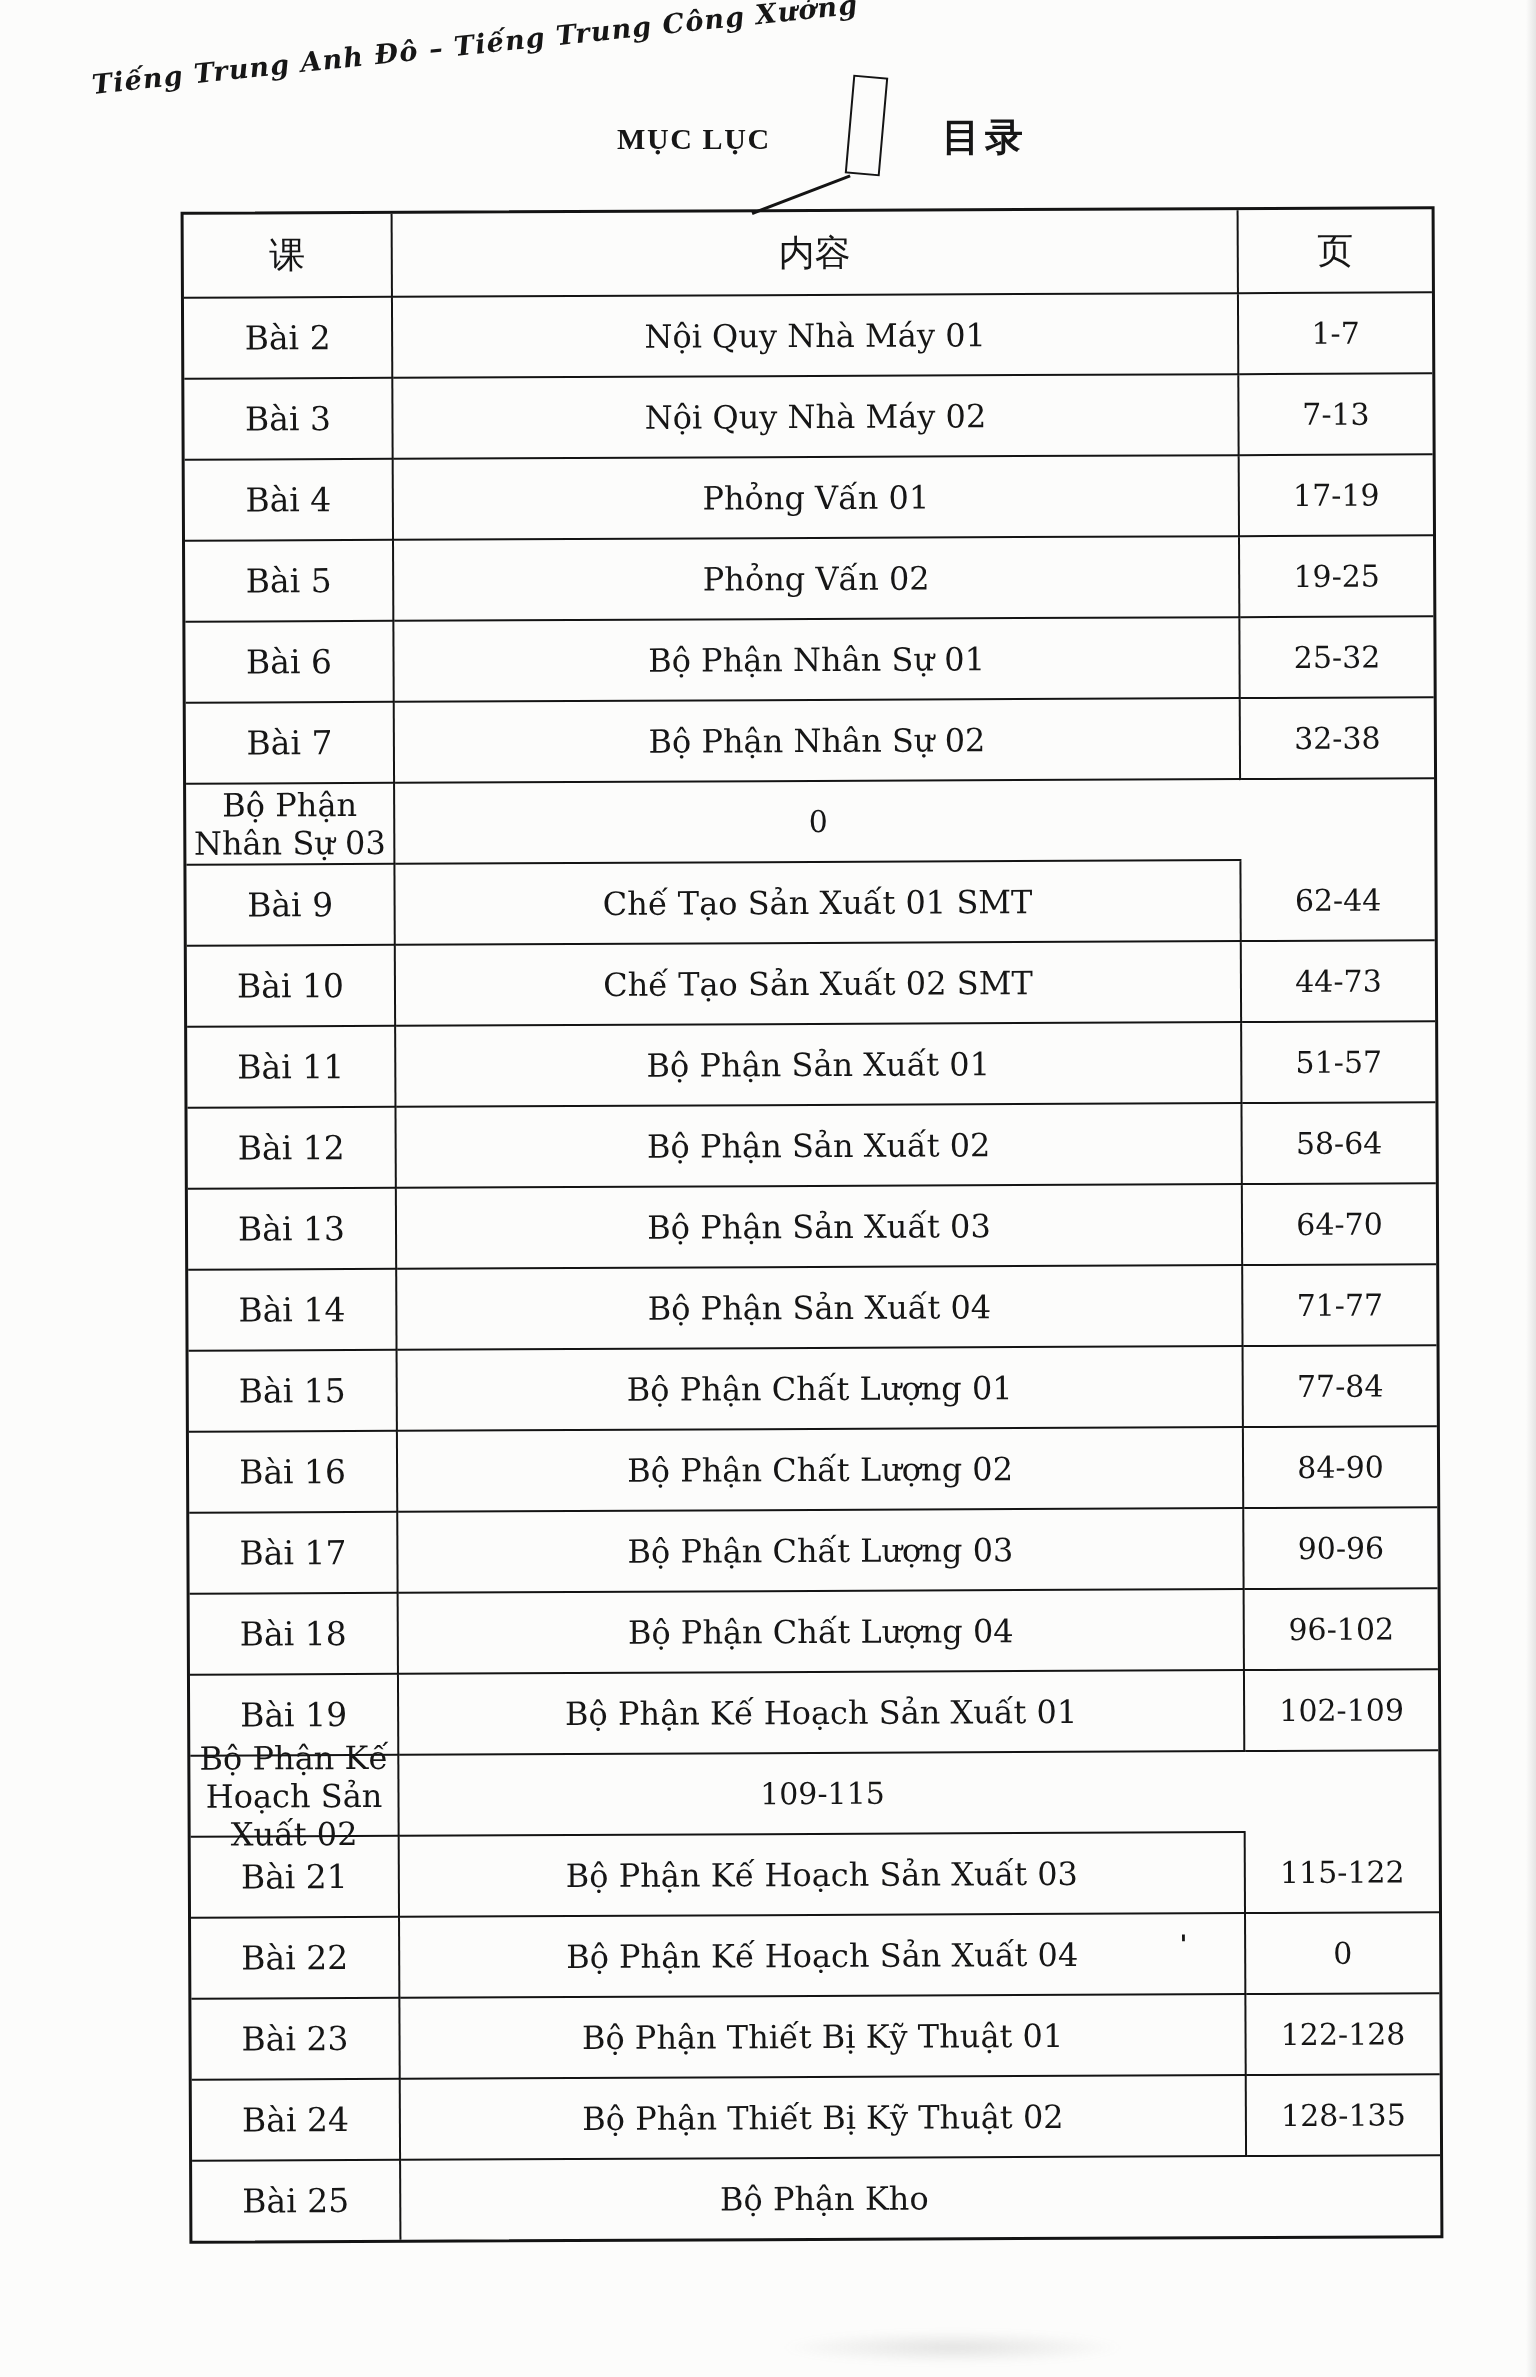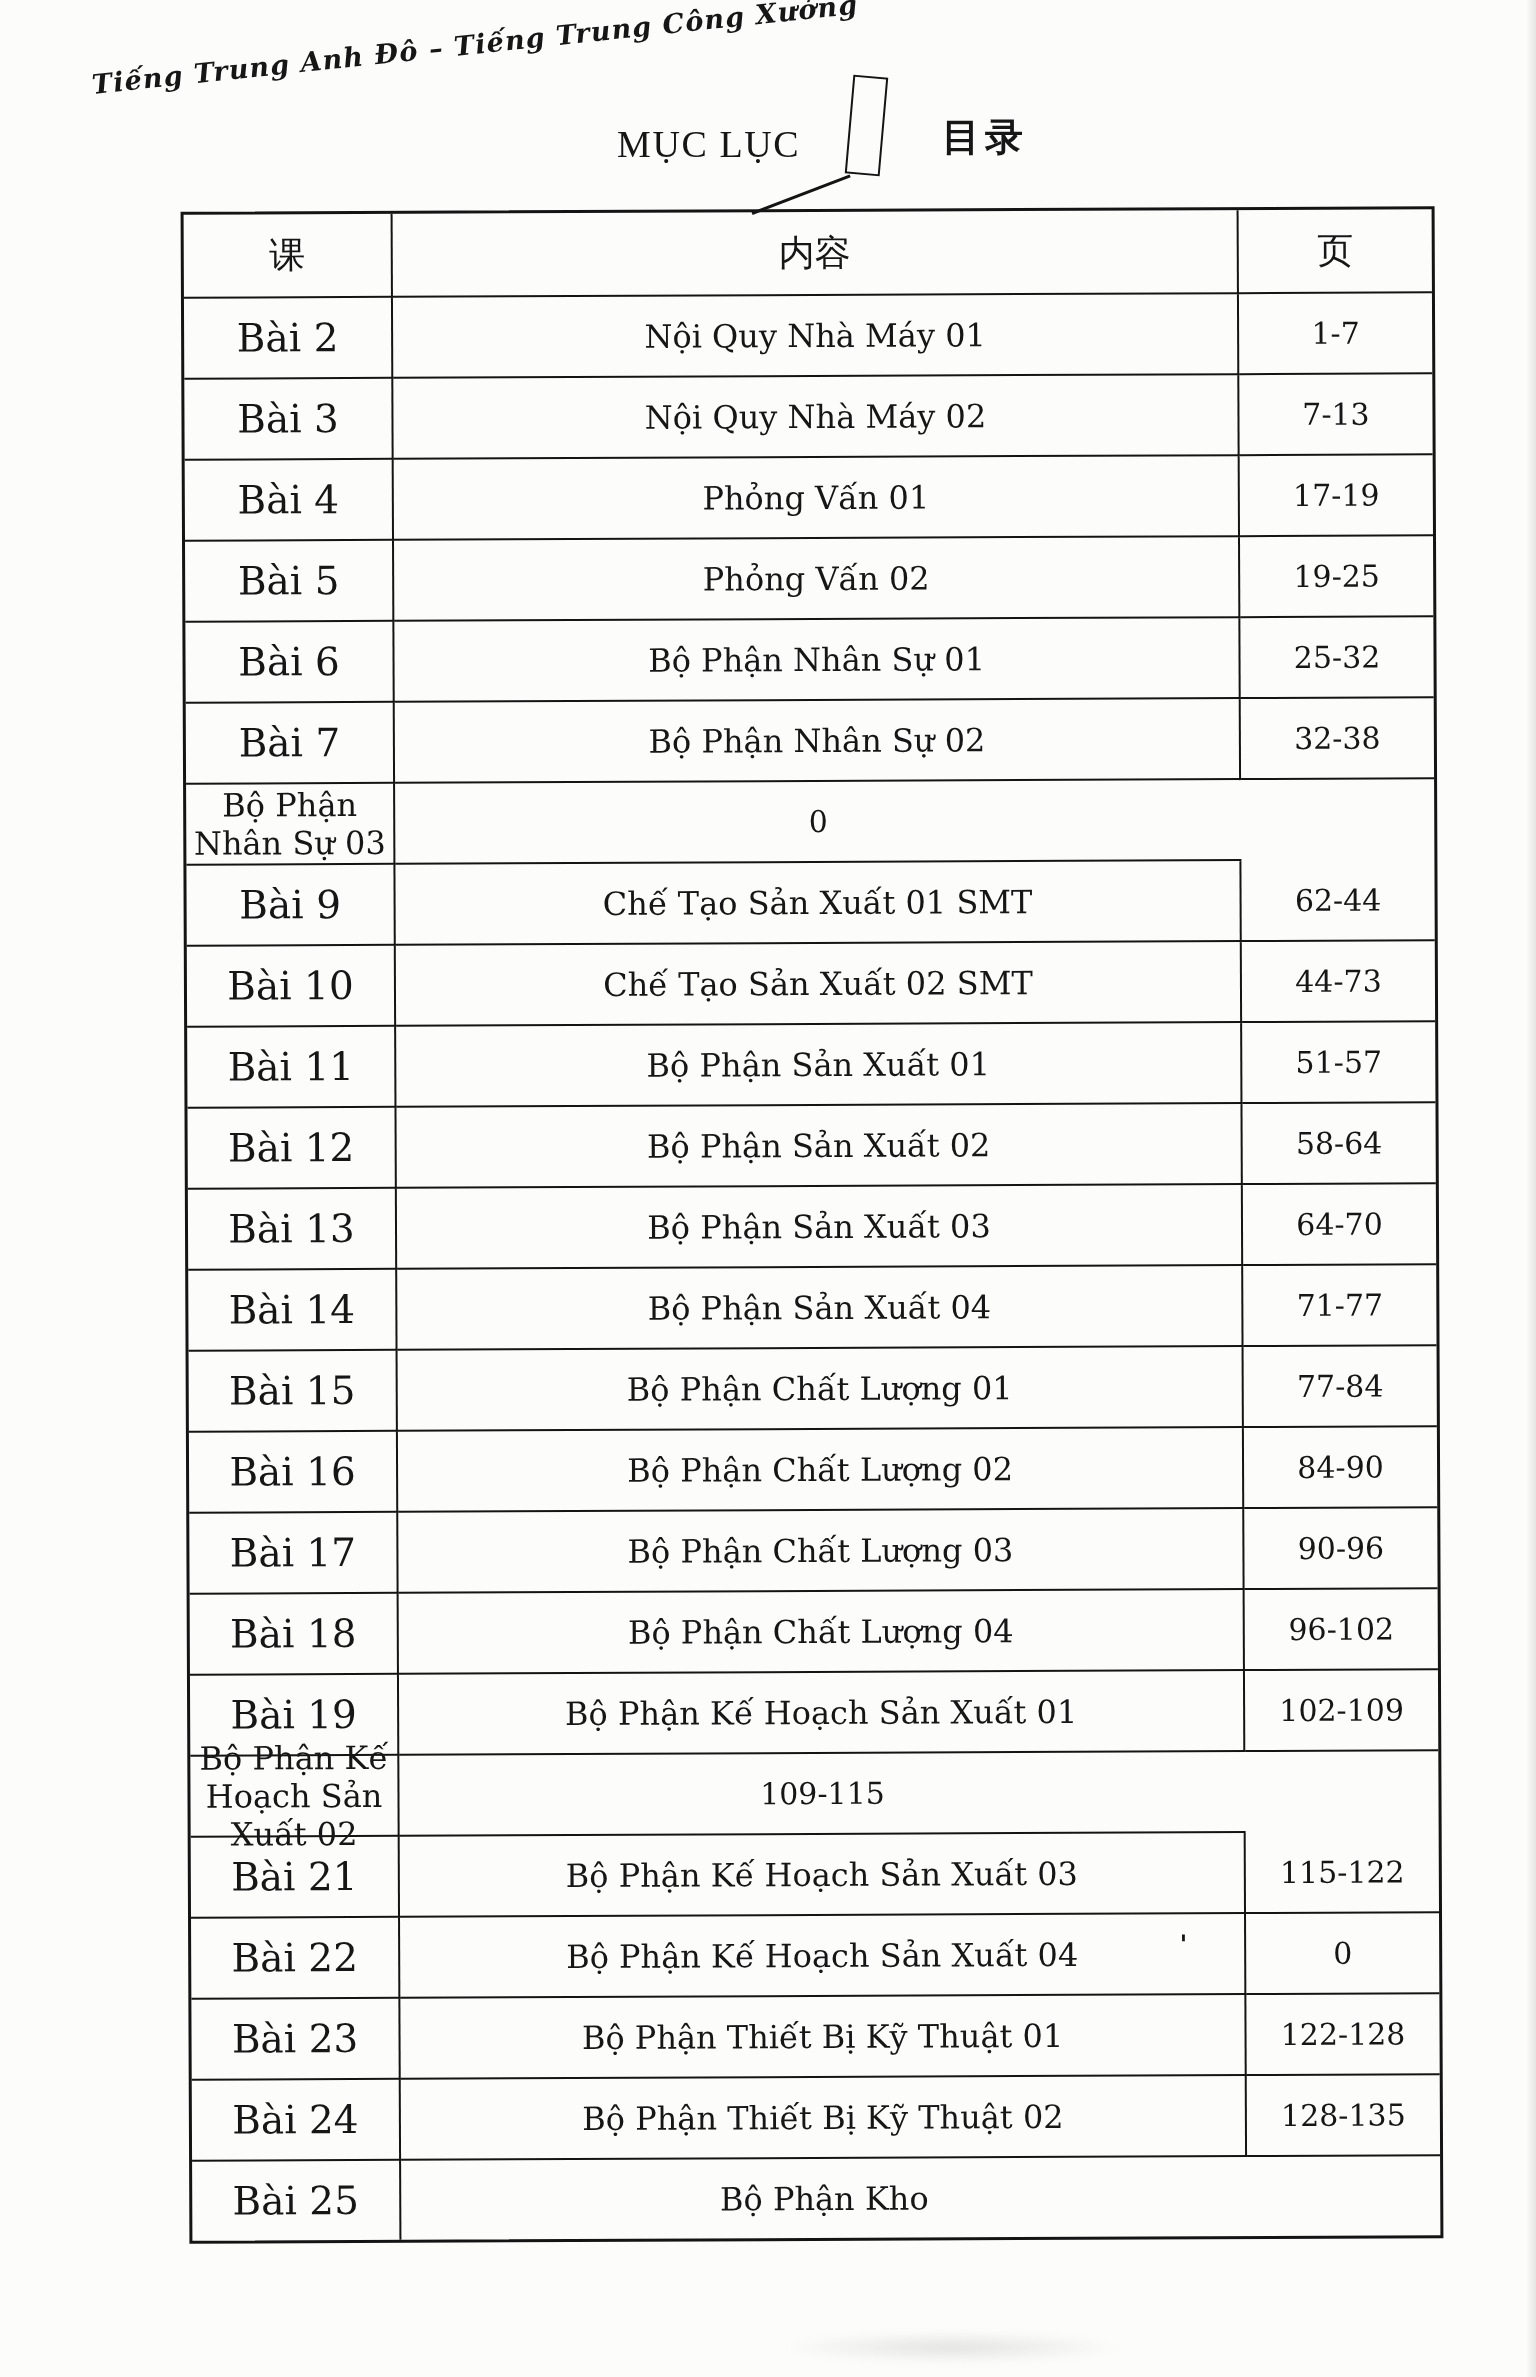--- a/index.html
+++ b/index.html
@@ -18,21 +18,21 @@
     font-style:italic;font-weight:700;
     font-size:27px;letter-spacing:1.2px;
     transform:rotate(-6deg);
     transform-origin:left center;
     white-space:nowrap;
   }
   
   .title-vi{
     position:absolute;left:617px;top:122px;
     font-family:"Liberation Serif","DejaVu Serif",serif;
-    font-weight:400;font-size:38px;letter-spacing:1.6px;
+    font-weight:700;font-size:30px;letter-spacing:1.6px;
     white-space:nowrap;
   }
   .bookmark-rect{
     position:absolute;left:849px;top:76px;
     width:31px;height:95px;
     border:2.5px solid #141414;
     background:transparent;
     transform:rotate(5deg);
   }
   .pen-stroke{
@@ -68,21 +68,21 @@
     font-size:32px;
   }
   .trow .cell:last-child{border-right:none;}
   .trow:last-child .cell{border-bottom:none;}
   .header-row .cell{
     height:82px;
     font-family:"DejaVu Sans",sans-serif;
     font-size:36px;font-weight:500;
   }
   .data-row .cell{height:79px;}
-  .cell.lesson{font-size:39px;}
+  .cell.lesson{font-size:33px;}
   .cell.content{font-size:32px;}
   .cell.page{font-size:30px;text-align:right;}
   .stray-mark{
     position:absolute;right:57px;top:14.8px;
     font-size:24.6px;font-weight:700;
   }
   
   .edge-streak{
     position:absolute;right:0;top:0;width:11.5px;height:2377px;
     background:linear-gradient(to left, rgba(150,150,150,0.25), rgba(150,150,150,0));

